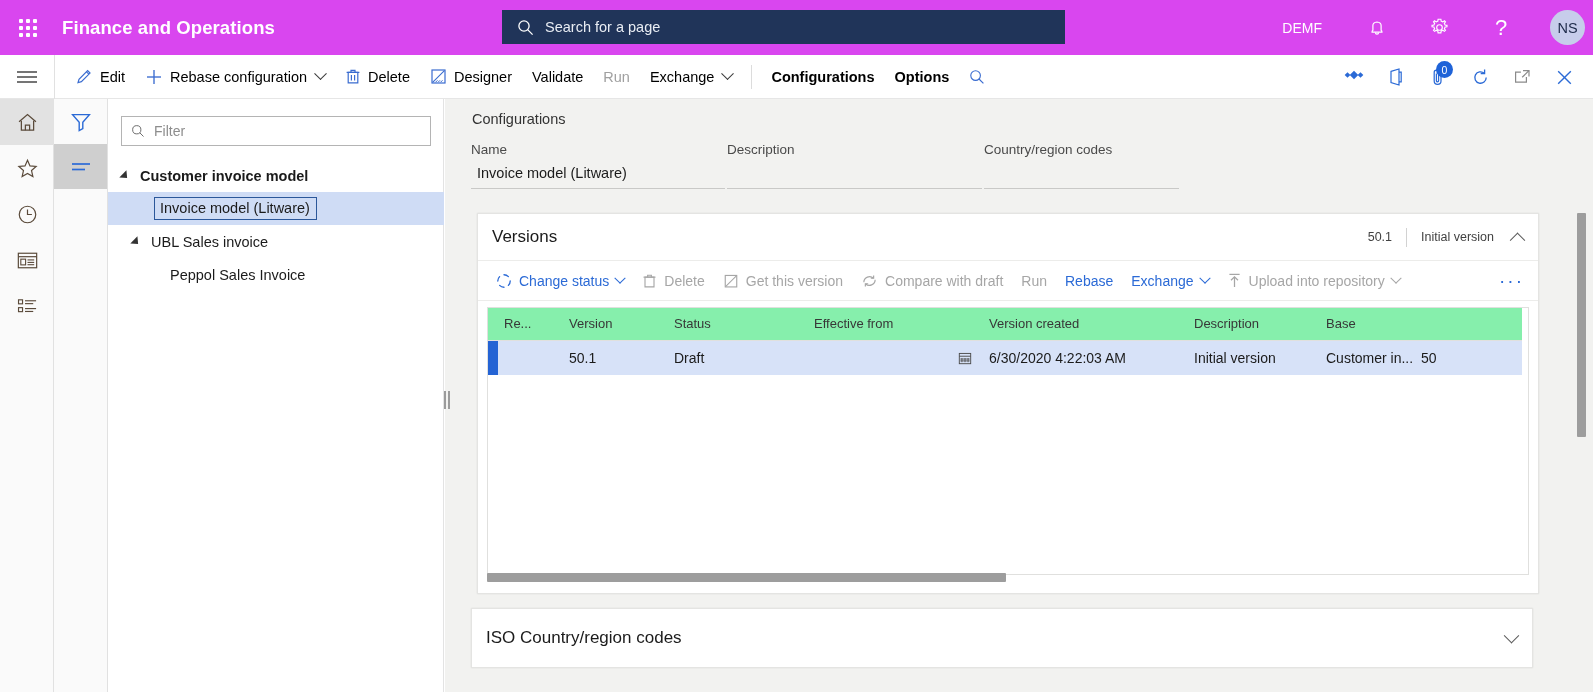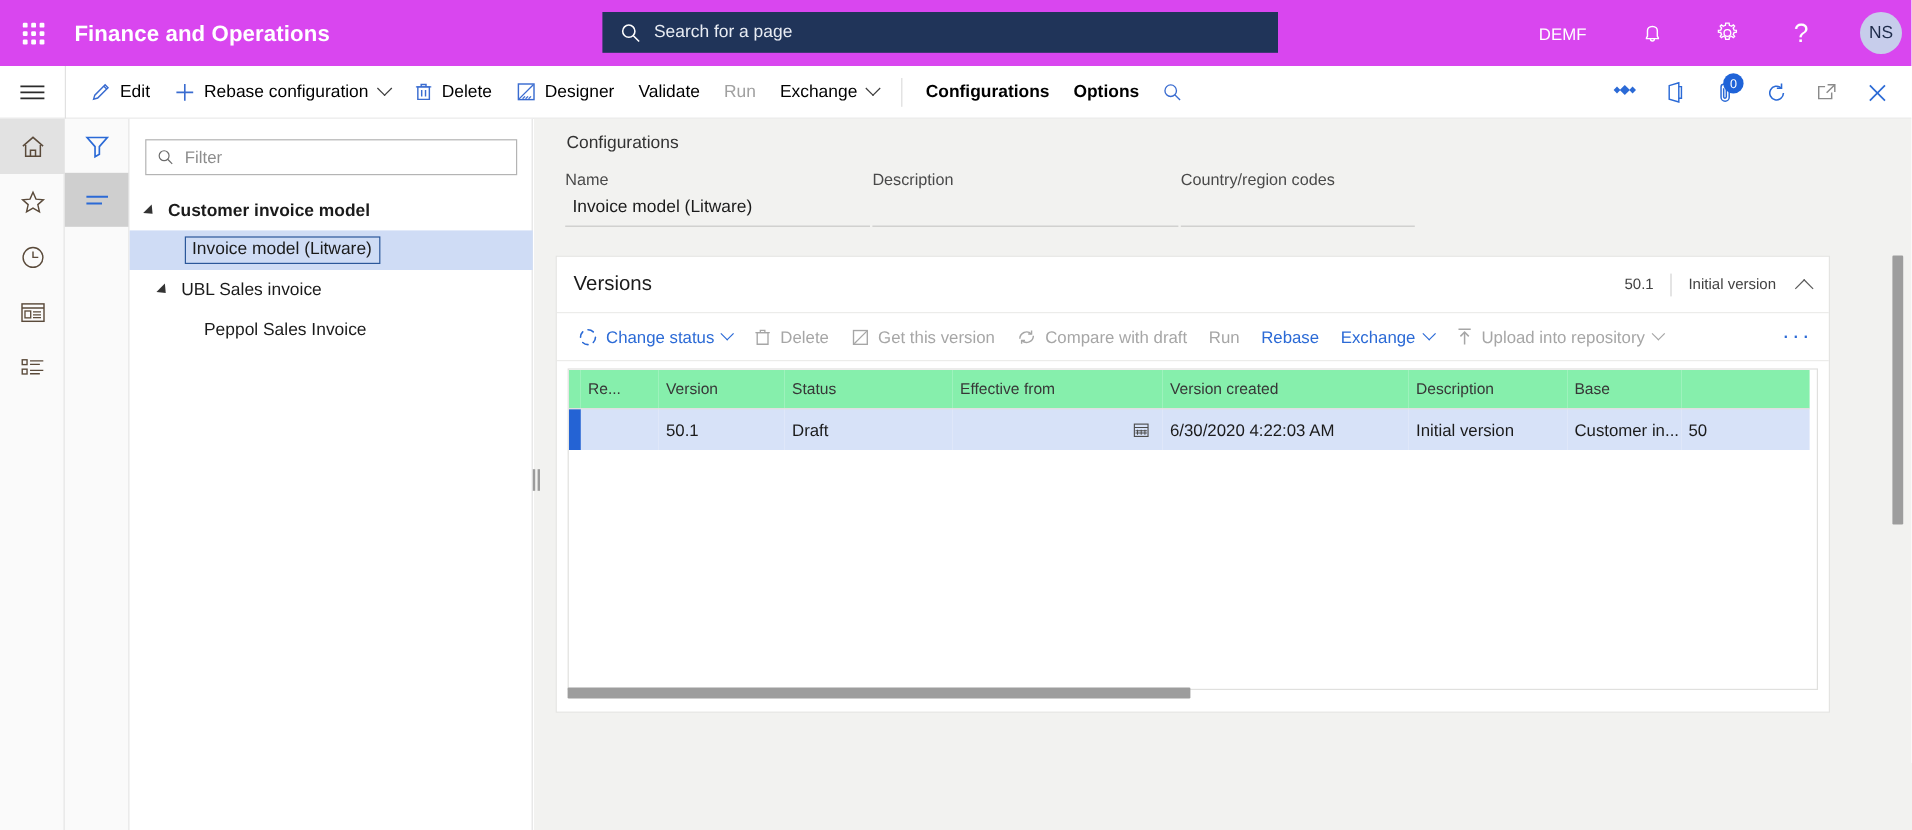--- a/index.html
+++ b/index.html
@@ -261,21 +261,21 @@
   .f-cc   { width: 195px; margin-left: 2px; }
   .f-prov { width: 250px; margin-left: 7px; }
 
   
   .card {
     position: absolute;
     background: #ffffff;
     border: 1px solid #e4e4e2;
     box-shadow: 0 0.4px 1.2px rgba(0,0,0,.11);
   }
-  .card-versions { left: 18px; top: 114px; width: 1062px; height: 381px; }
+  .card-versions { left: 32px; top: 114px; width: 1062px; height: 381px; }
   .card-iso { left: 26px; top: 509px; width: 1062px; height: 60px; }
 
   .card-head {
     height: 47px; display: flex; align-items: center;
     padding: 0 15px 0 14px;
     border-bottom: 1px solid #ececea;
     cursor: pointer;
   }
   .card-title { font-size: 17px; color: #1b1b1b; flex: 1; }
   .card-sum { font-size: 12.5px; color: #424242; }
@@ -798,19 +798,25 @@
             </tr>
           </tbody>
         </table>
       </div>
 
       <div class="hscroll">
         <div class="thumb"></div>
       </div>
     </div>
 
+    <div class="card card-iso">
+      <div class="card-head" style="border-bottom:none;height:58px;">
+        <span class="card-title">ISO Country/region codes</span>
+        <span class="chev-dn2"></span>
+      </div>
+    </div>
 
     <div class="vscroll">
       <div class="thumb"></div>
     </div>
   </div>
 
 </div>
 
 </body></html>

